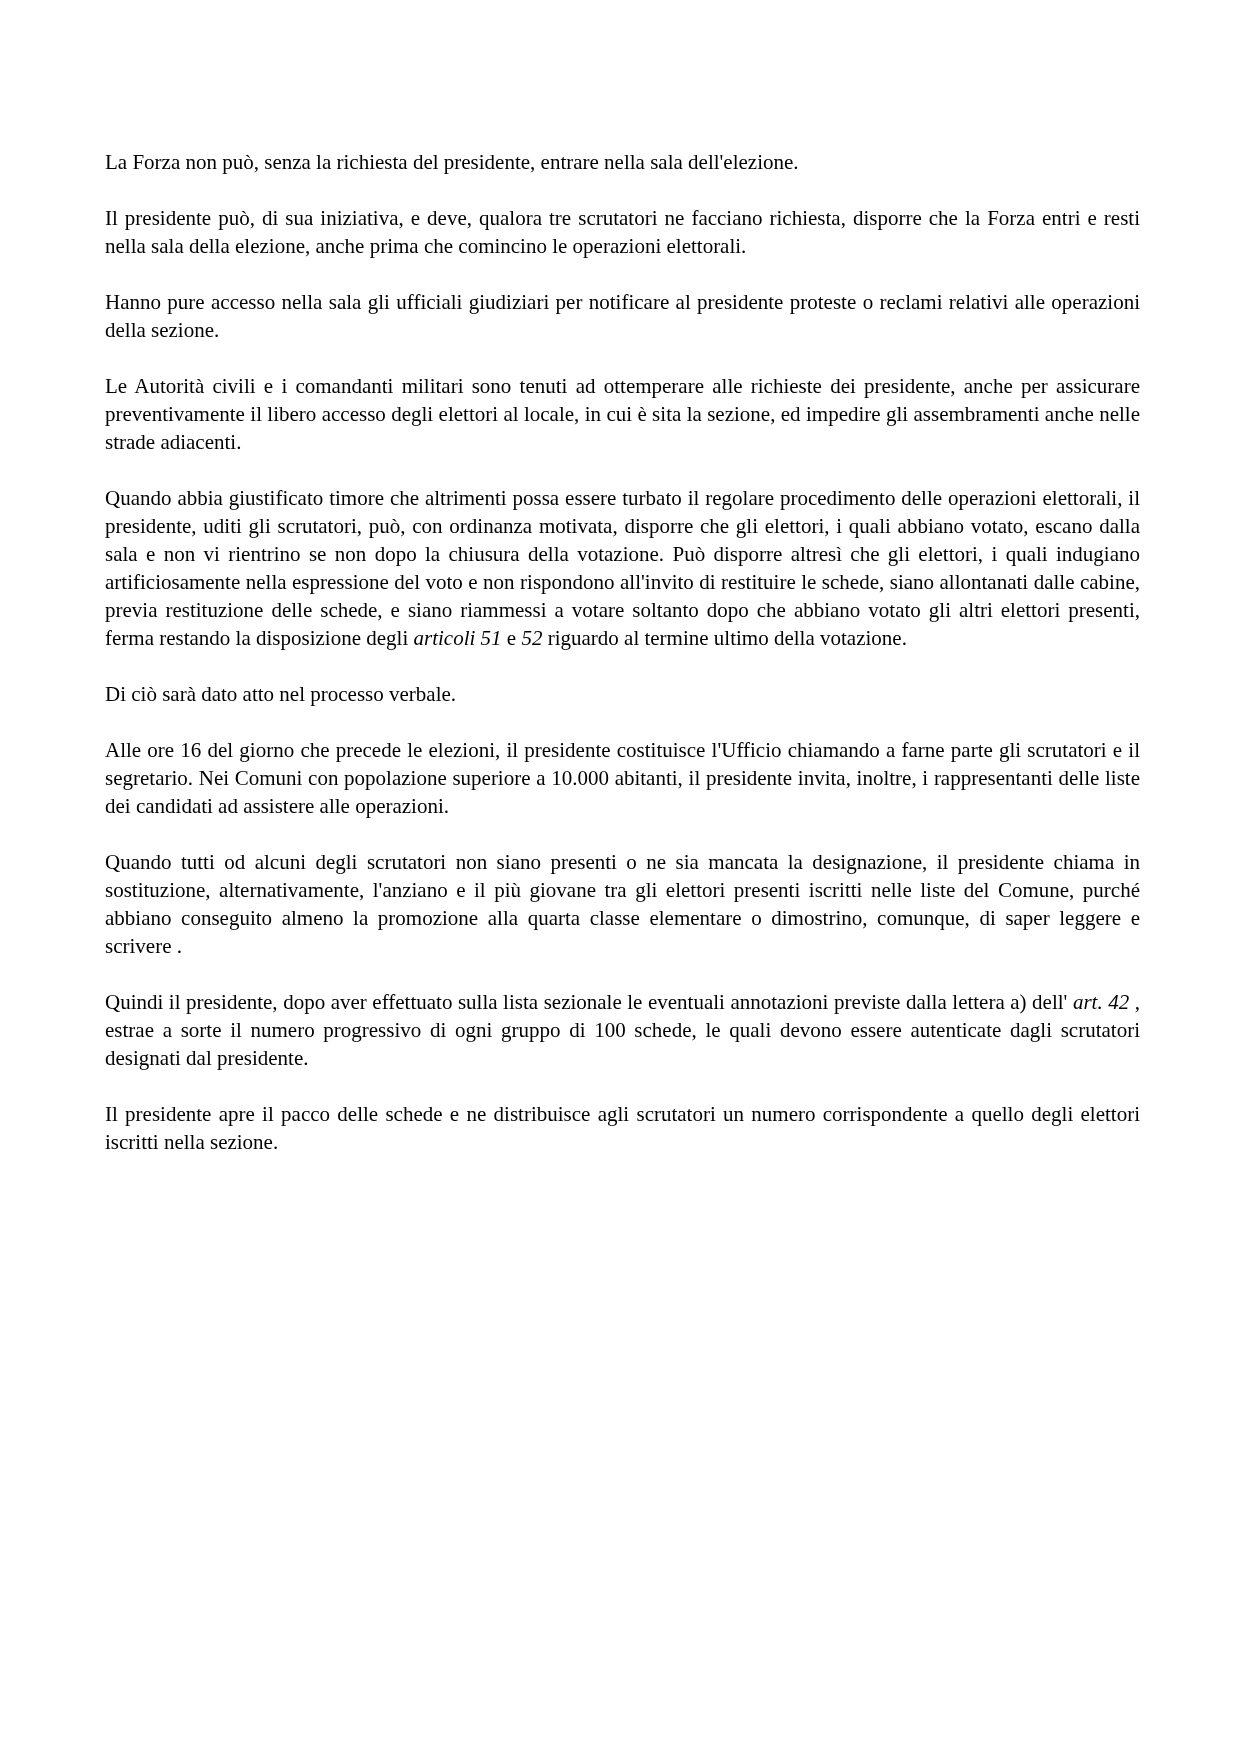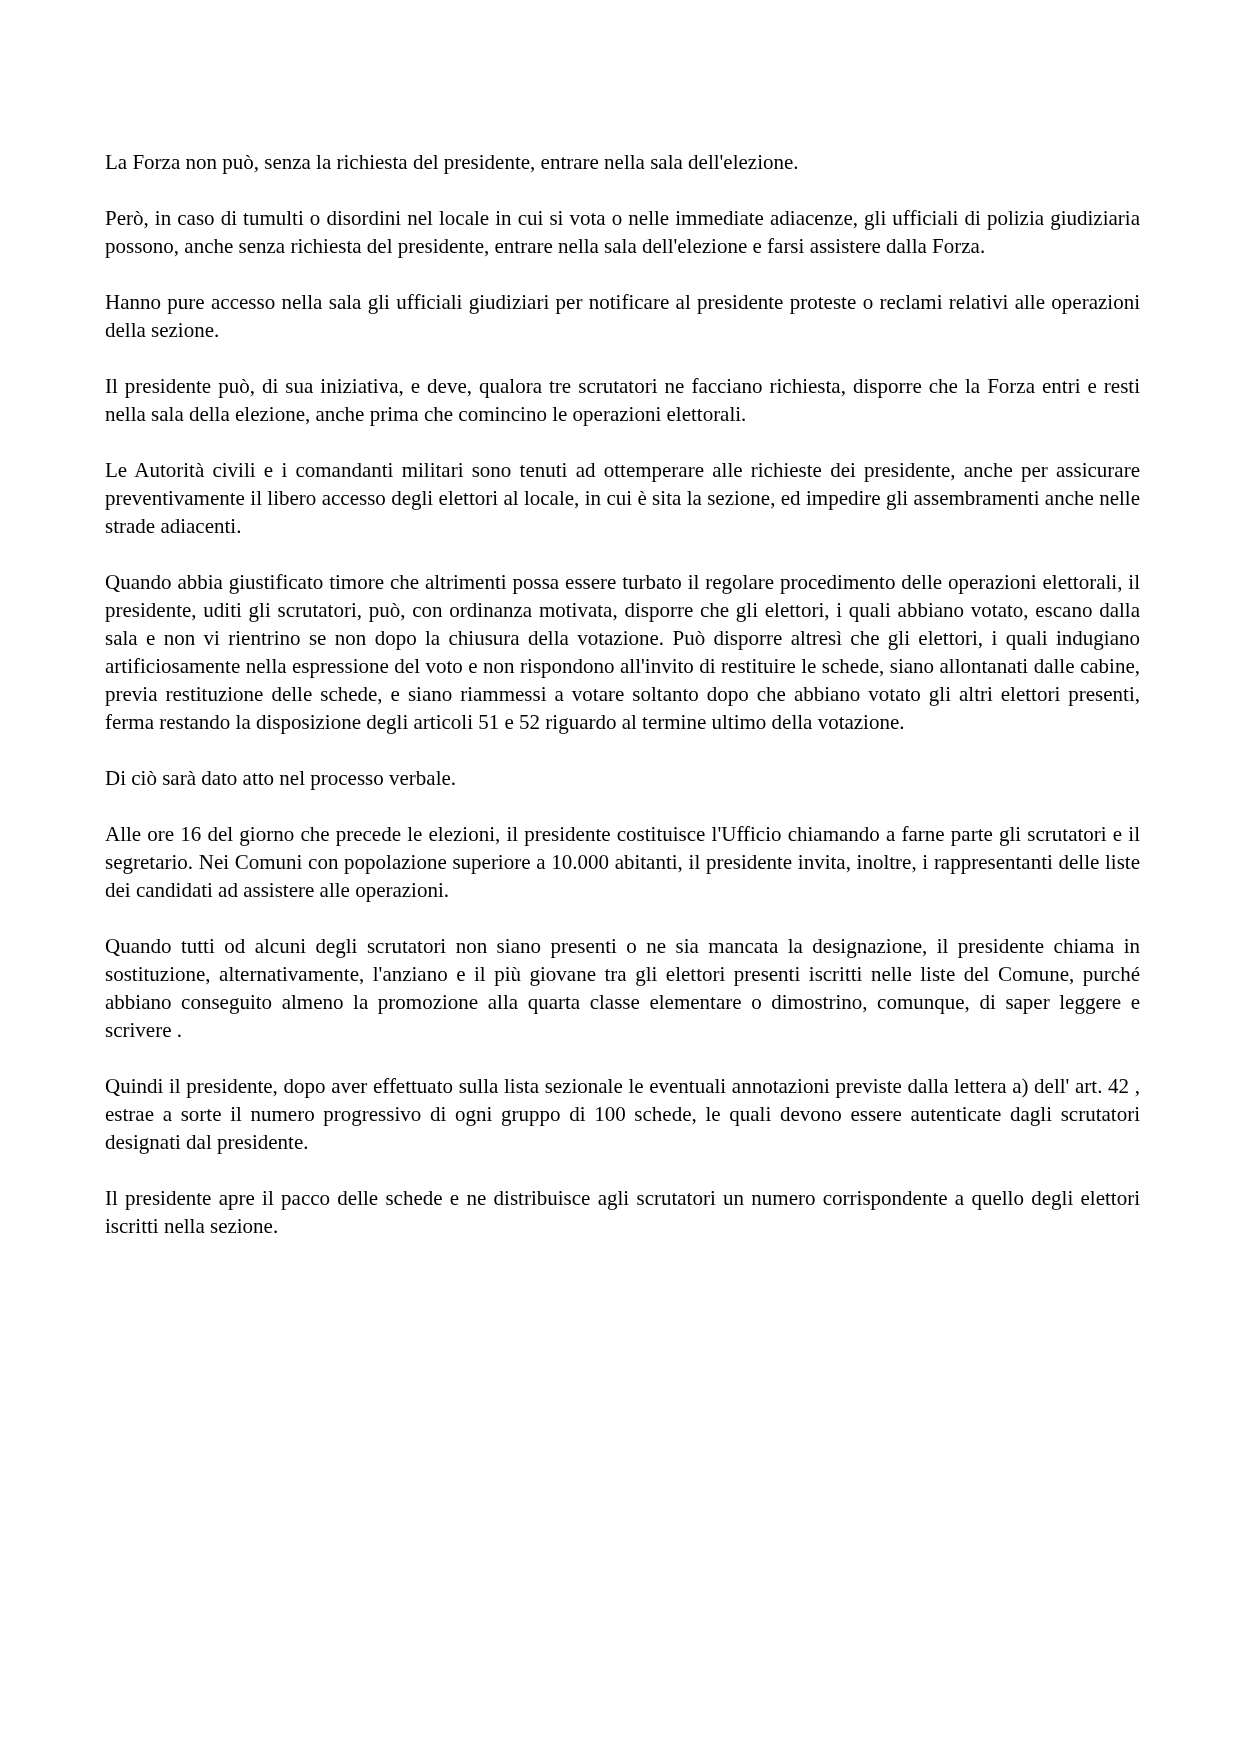--- a/index.html
+++ b/index.html
@@ -32,31 +32,31 @@
     margin: 0 0 28px 0;
     color: #000000;
   }
   p.para.indent {
     padding-left: 6px;
   }
   span.run {
     font-style: normal;
   }
   span.run.italic {
+    font-style: italic;
   }
 </style>
 </head>
 <body>
 
 <main class="page">
   <div class="text-block" id="text-block">
       <p class="para"><span class="run">La Forza non può, senza la richiesta del presidente, entrare nella sala dell'elezione.</span></p>
-      <p class="para"><span class="run">Però, in caso di tumulti o disordini nel locale in cui si vota o nelle immediate adiacenze, gli ufficiali di polizia giudiziaria possono, anche senza richiesta del presidente, entrare nella sala dell'elezione e farsi assistere dalla Forza.</span></p>
+      <p class="para"><span class="run">Il presidente può, di sua iniziativa, e deve, qualora tre scrutatori ne facciano richiesta, disporre che la Forza entri e resti nella sala della elezione, anche prima che comincino le operazioni elettorali.</span></p>
       <p class="para"><span class="run">Hanno pure accesso nella sala gli ufficiali giudiziari per notificare al presidente proteste o reclami relativi alle operazioni della sezione.</span></p>
-      <p class="para"><span class="run">Il presidente può, di sua iniziativa, e deve, qualora tre scrutatori ne facciano richiesta, disporre che la Forza entri e resti nella sala della elezione, anche prima che comincino le operazioni elettorali.</span></p>
       <p class="para"><span class="run">Le Autorità civili e i comandanti militari sono tenuti ad ottemperare alle richieste dei presidente, anche per assicurare preventivamente il libero accesso degli elettori al locale, in cui è sita la sezione, ed impedire gli assembramenti anche nelle strade adiacenti.</span></p>
       <p class="para"><span class="run">Quando abbia giustificato timore che altrimenti possa essere turbato il regolare procedimento delle operazioni elettorali, il presidente, uditi gli scrutatori, può, con ordinanza motivata, disporre che gli elettori, i quali abbiano votato, escano dalla sala e non vi rientrino se non dopo la chiusura della votazione. Può disporre altresì che gli elettori, i quali indugiano artificiosamente nella espressione del voto e non rispondono all'invito di restituire le schede, siano allontanati dalle cabine, previa restituzione delle schede, e siano riammessi a votare soltanto dopo che abbiano votato gli altri elettori presenti, ferma restando la disposizione degli </span><span class="run italic">articoli 51</span><span class="run"> e </span><span class="run italic">52</span><span class="run"> riguardo al termine ultimo della votazione.</span></p>
       <p class="para"><span class="run">Di ciò sarà dato atto nel processo verbale.</span></p>
       <p class="para"><span class="run">Alle ore 16 del giorno che precede le elezioni, il presidente costituisce l'Ufficio chiamando a farne parte gli scrutatori e il segretario. Nei Comuni con popolazione superiore a 10.000 abitanti, il presidente invita, inoltre, i rappresentanti delle liste dei candidati ad assistere alle operazioni.</span></p>
       <p class="para"><span class="run">Quando tutti od alcuni degli scrutatori non siano presenti o ne sia mancata la designazione, il presidente chiama in sostituzione, alternativamente, l'anziano e il più giovane tra gli elettori presenti iscritti nelle liste del Comune, purché abbiano conseguito almeno la promozione alla quarta classe elementare o dimostrino, comunque, di saper leggere e scrivere .</span></p>
       <p class="para"><span class="run">Quindi il presidente, dopo aver effettuato sulla lista sezionale le eventuali annotazioni previste dalla lettera a) dell' </span><span class="run italic">art. 42</span><span class="run"> , estrae a sorte il numero progressivo di ogni gruppo di 100 schede, le quali devono essere autenticate dagli scrutatori designati dal presidente.</span></p>
       <p class="para"><span class="run">Il presidente apre il pacco delle schede e ne distribuisce agli scrutatori un numero corrispondente a quello degli elettori iscritti nella sezione.</span></p>
     </div>
 </main>
 

